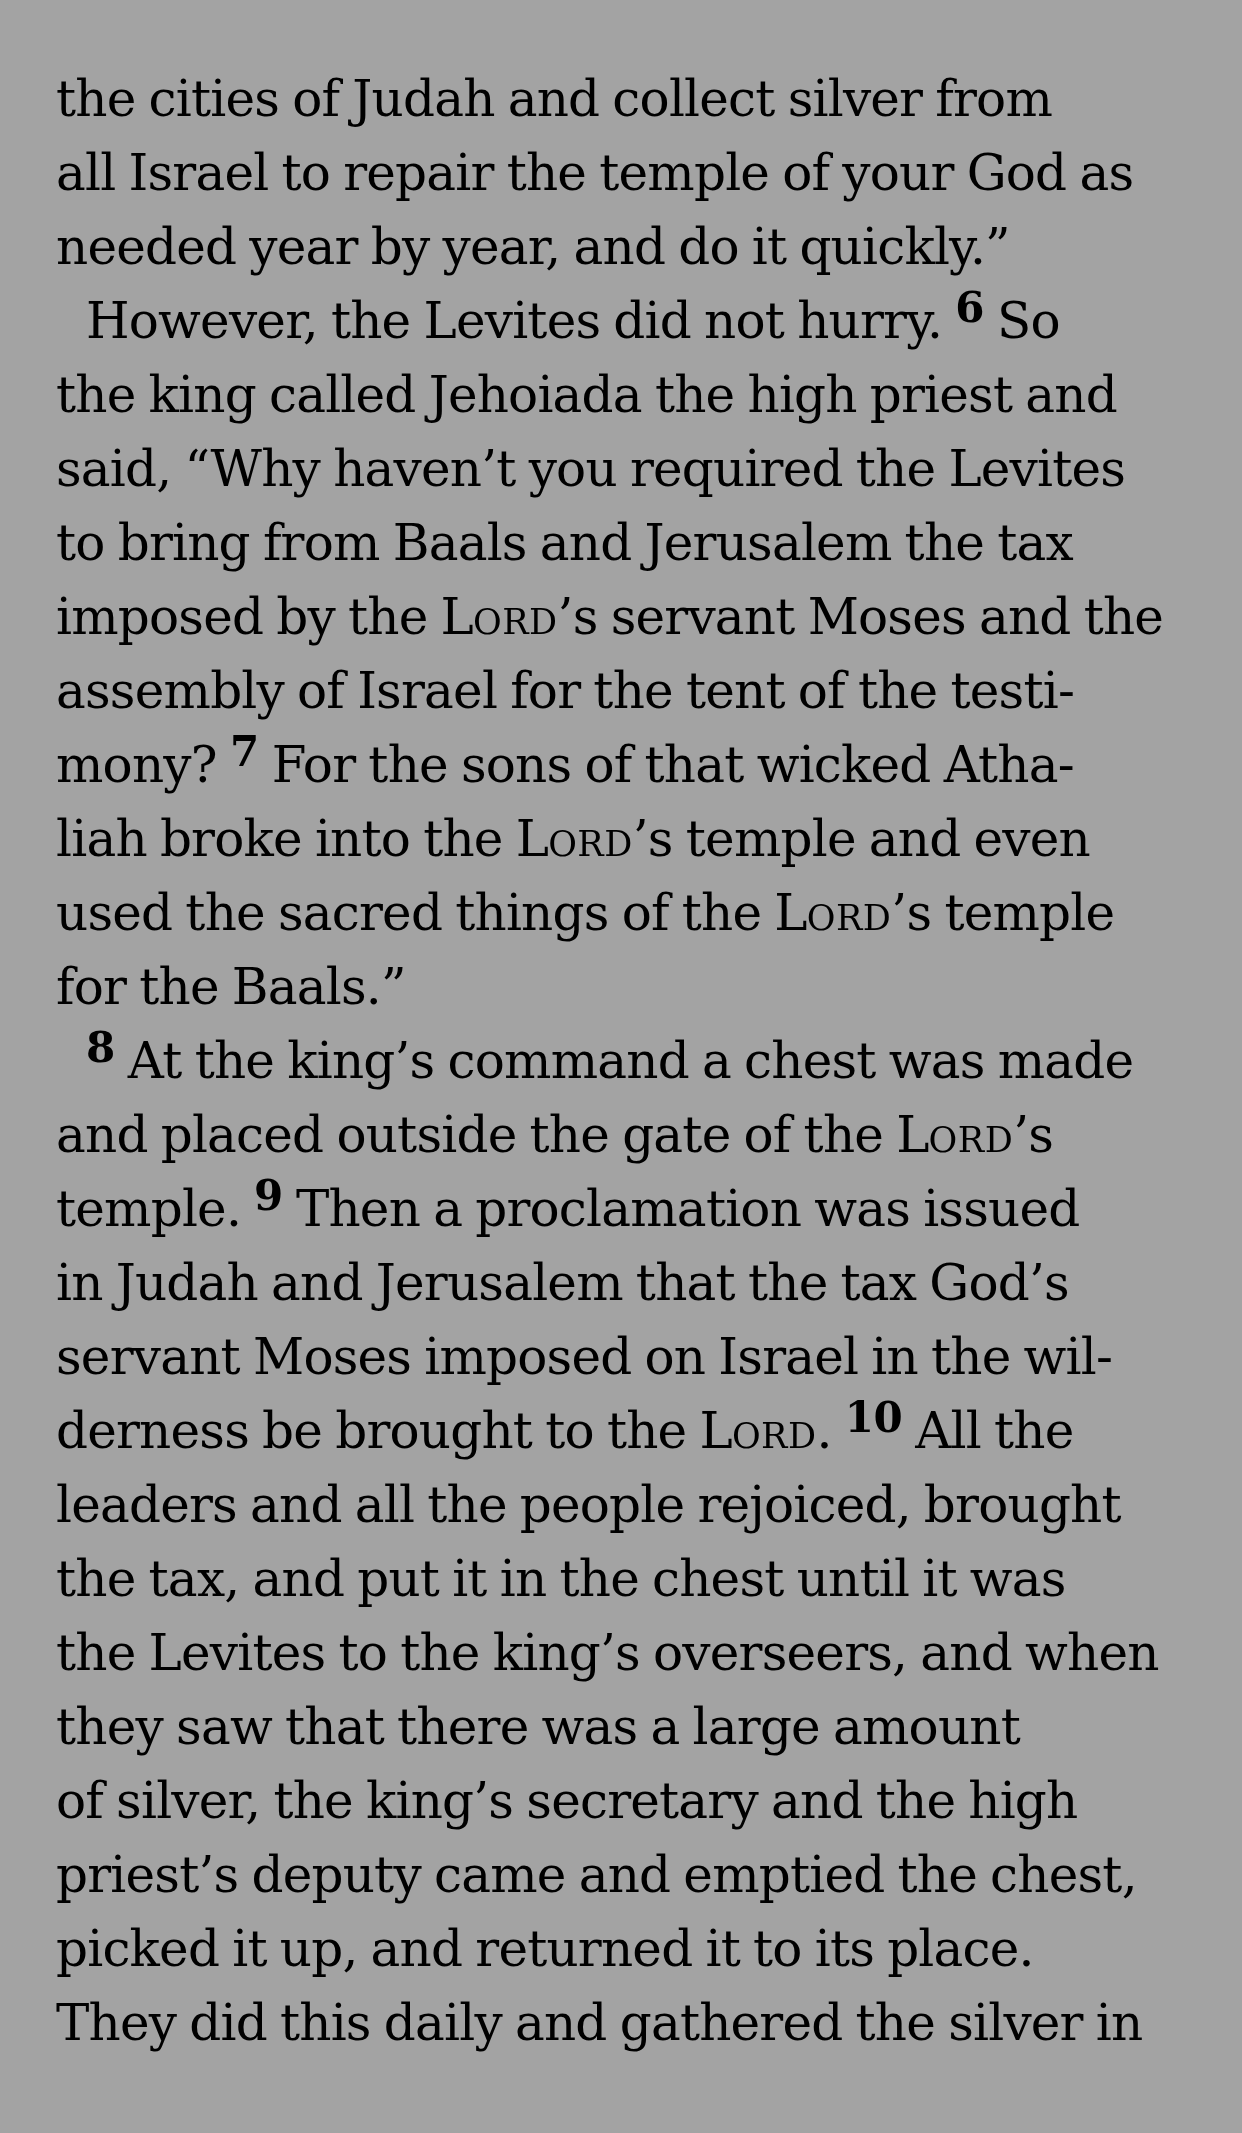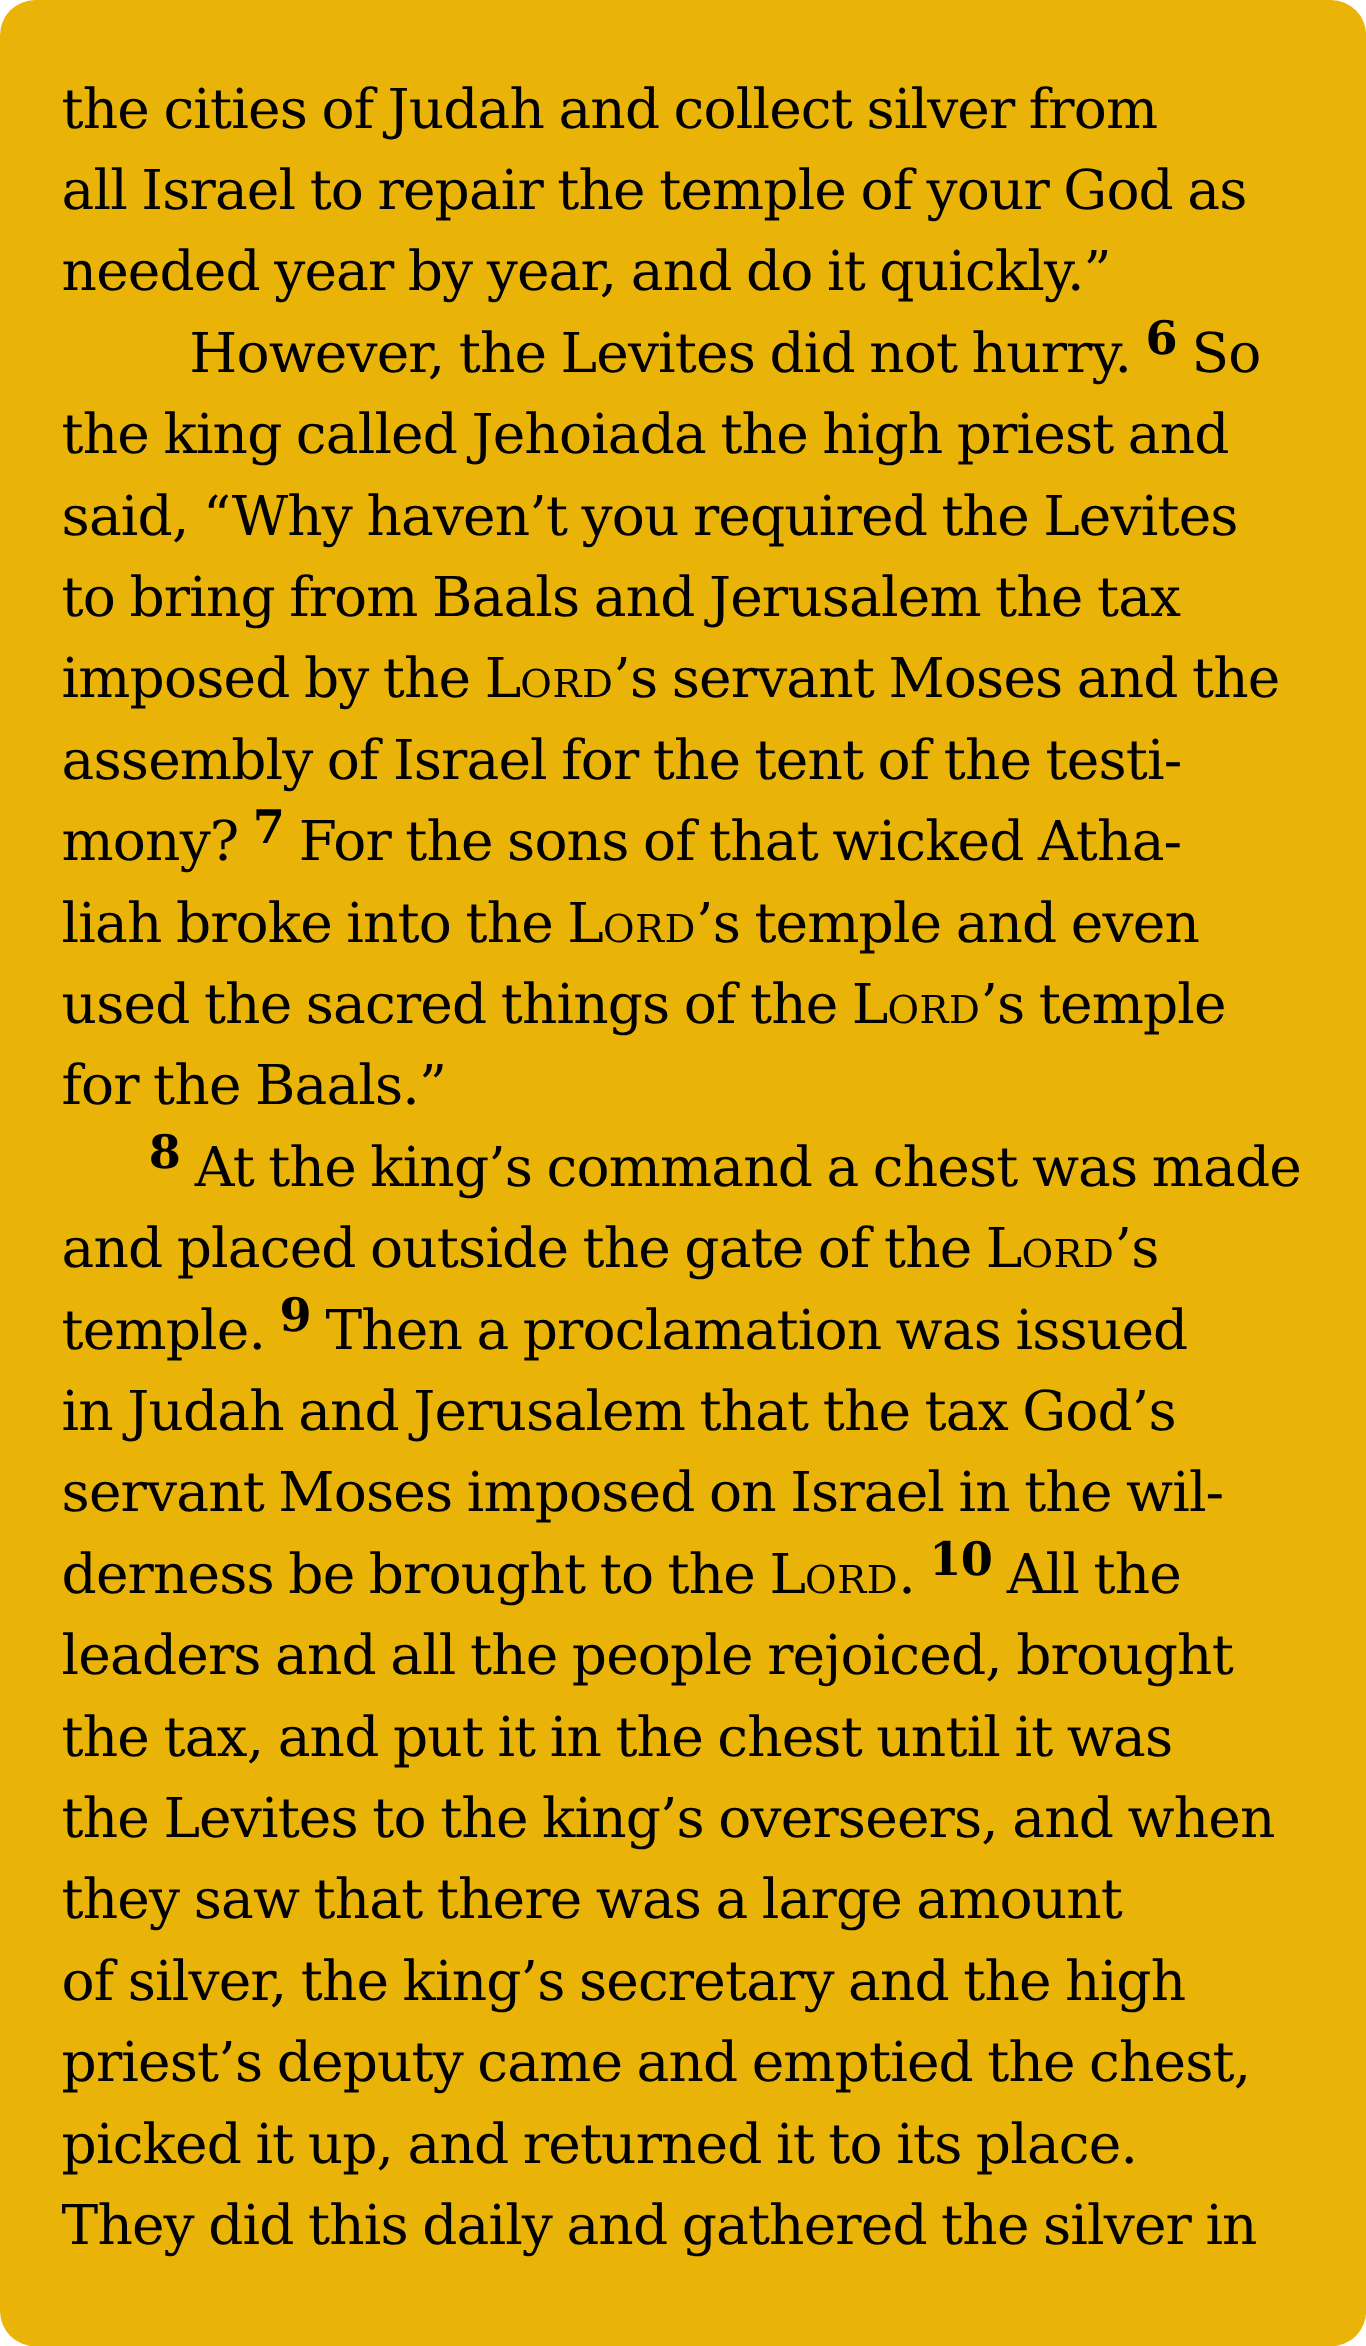--- a/index.html
+++ b/index.html
@@ -8,38 +8,37 @@
     background: #ffffff;
     width: 1242px;
     height: 2133px;
     overflow: hidden;
   }
   .page {
     box-sizing: border-box;
     width: 1242px;
     height: 2133px;
     padding: 62px 10px 0 56px;
-    background: #eab308;
-    border-radius: 32px;
+    background: #a3a3a3;
   }
   .scripture {
     font-family: "DejaVu Serif", "Liberation Serif", serif;
     font-size: 50px;
     letter-spacing: -0.8px;
     word-spacing: -2px;
     color: #000000;
     text-rendering: optimizeLegibility;
   }
   .para { margin: 0; padding: 0; }
   .line {
     height: 74px;
     line-height: 74px;
     white-space: pre;
   }
-  .line.indent { padding-left: 30px; text-align: center; }
+  .line.indent { padding-left: 30px; }
   .vnum {
     font-weight: 700;
     font-size: 0.84em;
     position: relative;
     top: -0.38em;
     letter-spacing: -0.5px;
   }
   .sc {
     font-size: 0.70em;
     letter-spacing: 0.5px;

